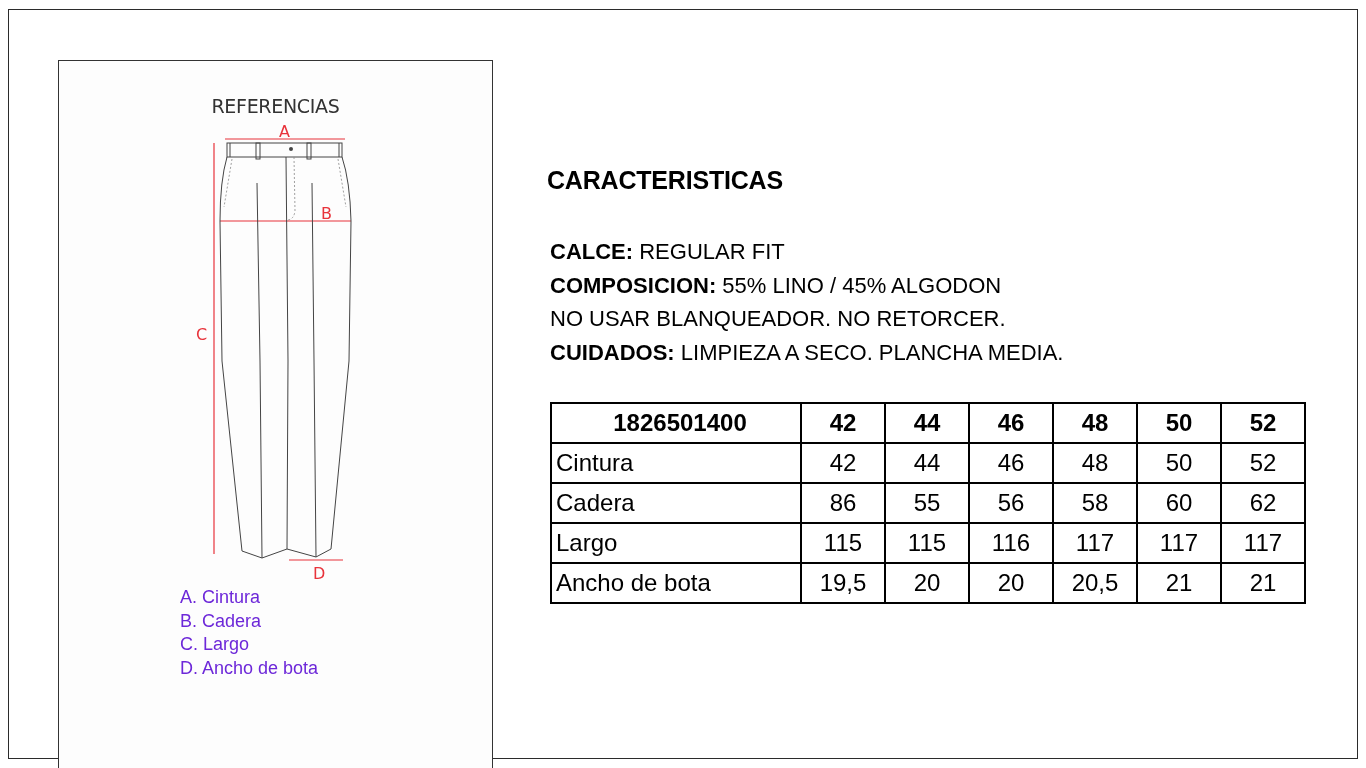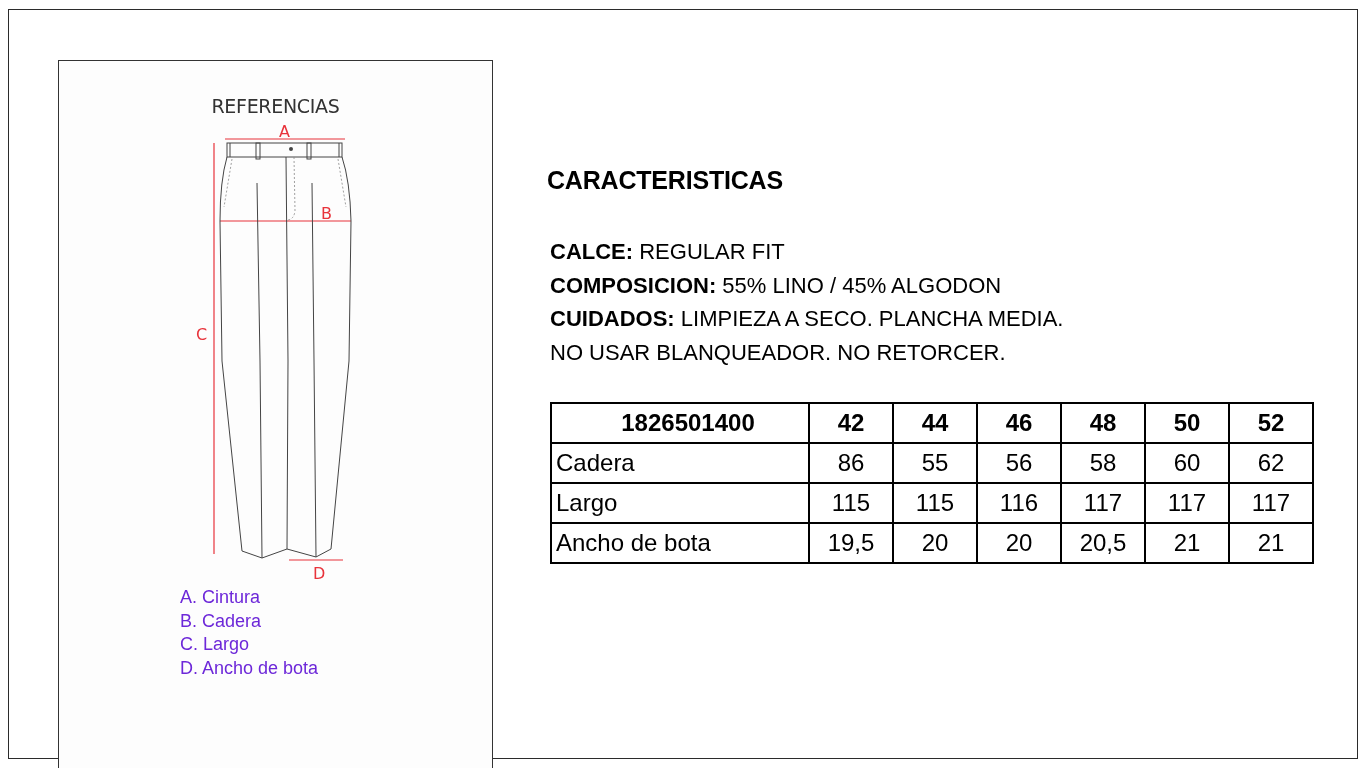--- a/index.html
+++ b/index.html
@@ -15,21 +15,21 @@
   .info { position:absolute; left:547px; top:166px; font-family:"Liberation Sans", sans-serif; color:#000; }
   .info-title { font-size:25px; font-weight:bold; margin-bottom:40px; letter-spacing:-0.2px; }
   .info-line { font-size:22px; line-height:33.5px; padding-left:3px; white-space:nowrap; }
   .info-line b { font-weight:bold; }
 
   table.sizes { position:absolute; left:550px; top:402px; border-collapse:collapse; font-family:"Liberation Sans", sans-serif; font-size:24px; color:#000; }
   table.sizes td { border:2px solid #000; height:38px; padding:0; text-align:center; }
   table.sizes td.lbl { text-align:left; padding-left:4px; width:240px; }
   table.sizes td.num { width:82px;margin-left:16px; }
   table.sizes tr.hdr td { font-weight:bold; }
-  table.sizes tr.hdr td.lbl { text-align:center; padding-left:16px;margin-left:17px; }
+  table.sizes tr.hdr td.lbl { text-align:center; padding-left:8px;margin-left:17px; }
 </style>
 </head>
 <body>
 
 <div class="slide"></div>
 
 <div class="ref-panel">
   <div class="ref-title">REFERENCIAS</div>
 
   <svg class="ref-svg" width="435" height="649" viewBox="0 0 435 649">
@@ -76,28 +76,37 @@
     <div>B. Cadera</div>
     <div>C. Largo</div>
     <div>D. Ancho de bota</div>
   </div>
 </div>
 
 <div class="info">
   <div class="info-title">CARACTERISTICAS</div>
   <div class="info-line"><b>CALCE:</b><span> REGULAR FIT</span></div>
   <div class="info-line"><b>COMPOSICION:</b><span> 55% LINO / 45% ALGODON</span></div>
+  <div class="info-line">NO USAR BLANQUEADOR. NO RETORCER.</div>
   <div class="info-line"><b>CUIDADOS:</b><span> LIMPIEZA A SECO. PLANCHA MEDIA.</span></div>
-  <div class="info-line">NO USAR BLANQUEADOR. NO RETORCER.</div>
 </div>
 
 <table class="sizes">
   <tbody>
       <tr class="hdr">
     <td class="lbl">1826501400</td>
+    <td class="num">42</td>
+    <td class="num">44</td>
+    <td class="num">46</td>
+    <td class="num">48</td>
+    <td class="num">50</td>
+    <td class="num">52</td>
+  </tr>
+  <tr>
+    <td class="lbl">Cintura</td>
     <td class="num">42</td>
     <td class="num">44</td>
     <td class="num">46</td>
     <td class="num">48</td>
     <td class="num">50</td>
     <td class="num">52</td>
   </tr>
   <tr>
     <td class="lbl">Cadera</td>
     <td class="num">86</td>

